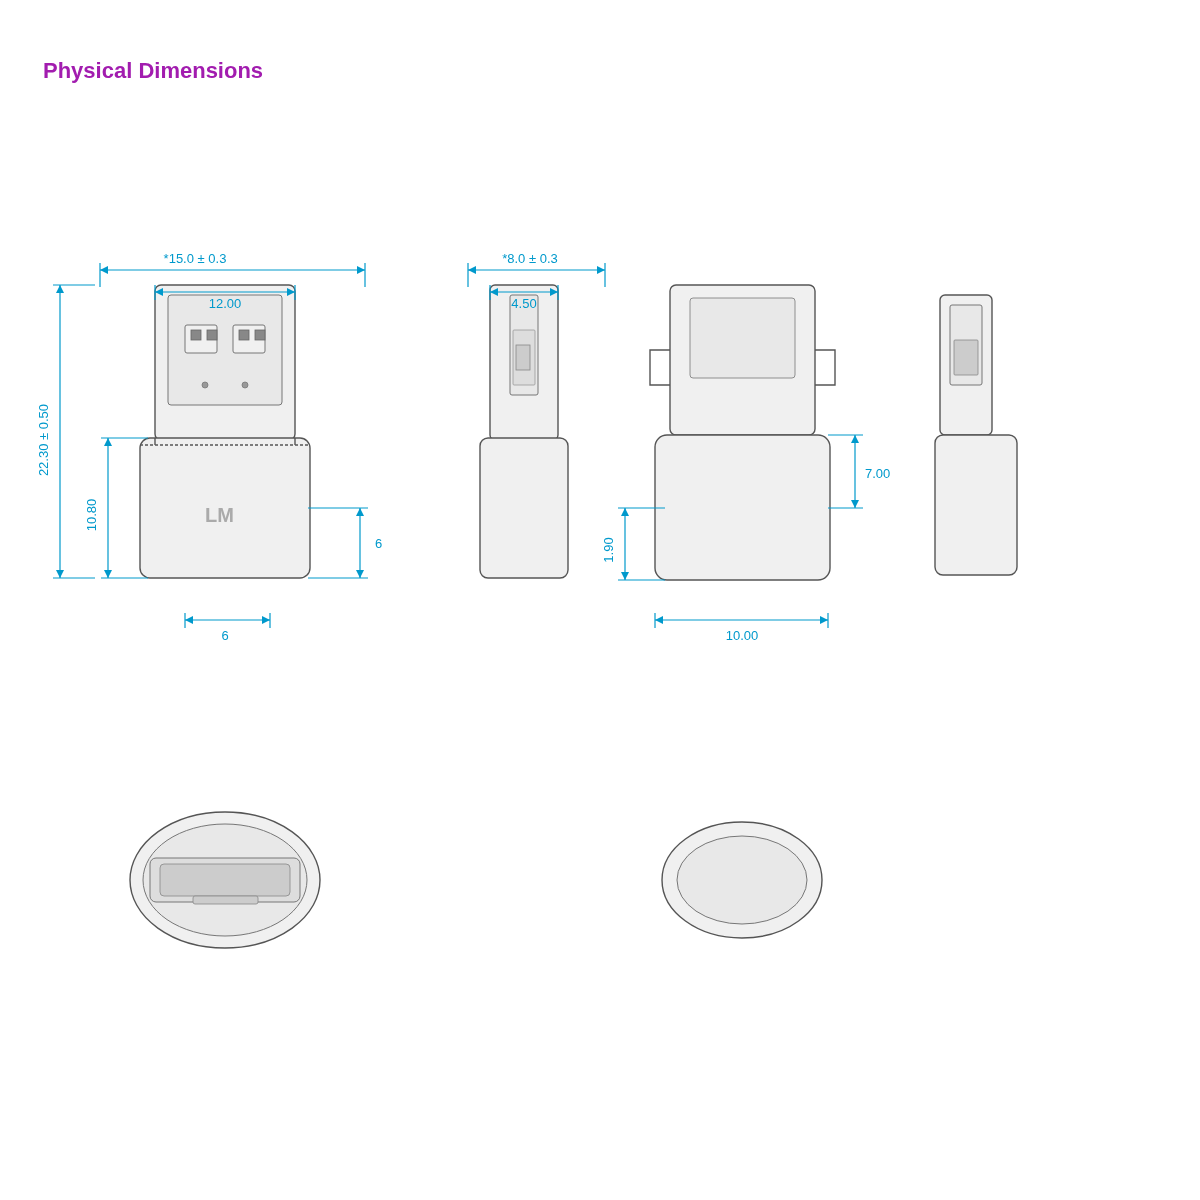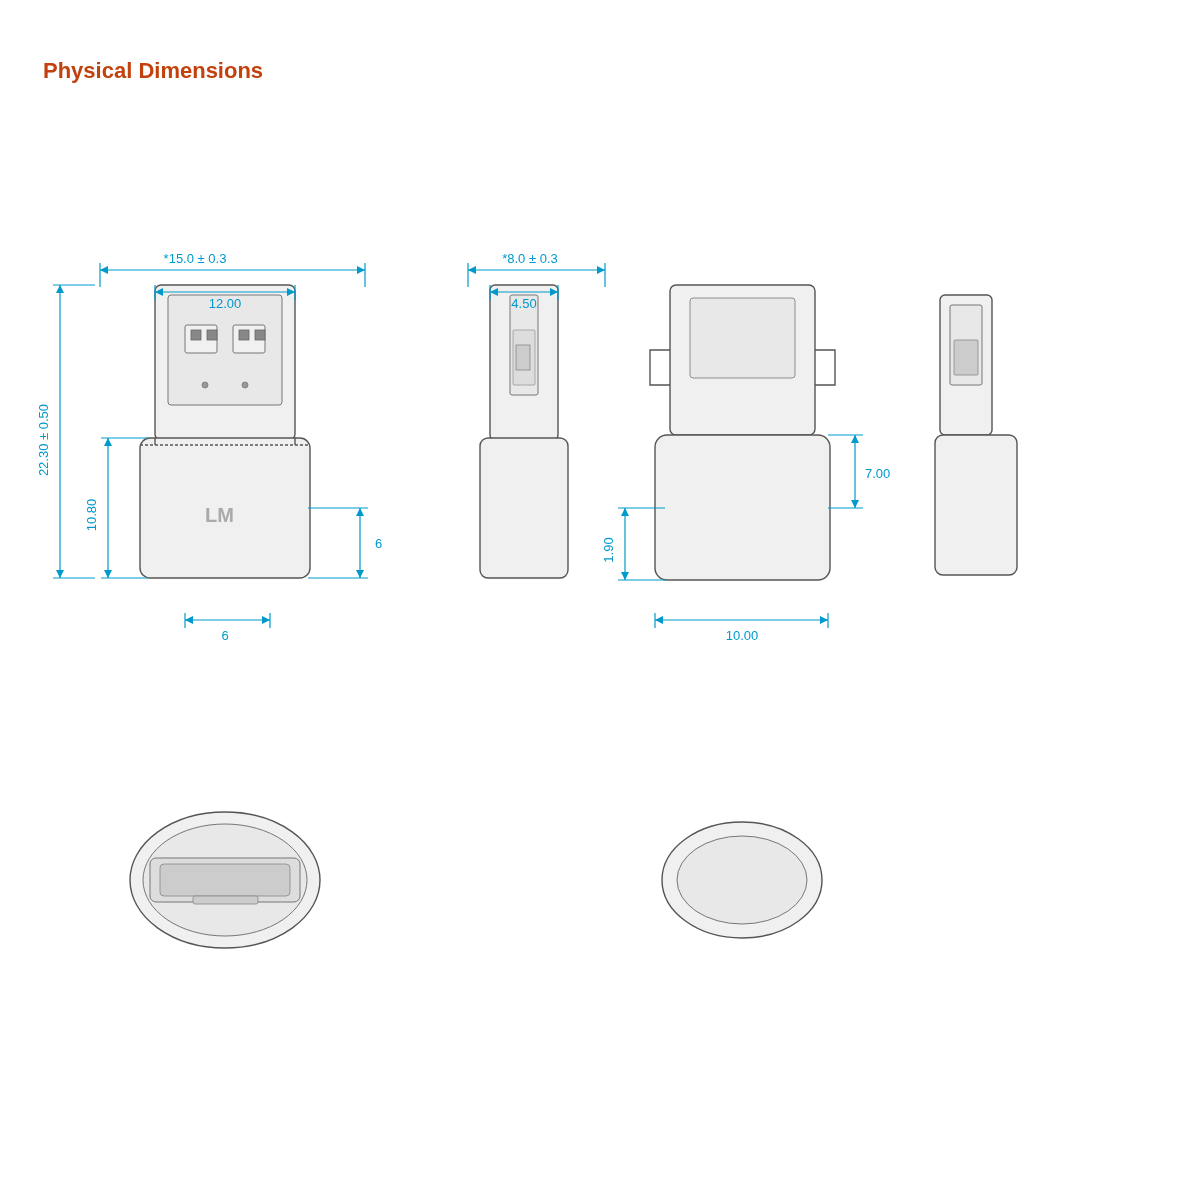--- a/index.html
+++ b/index.html
@@ -10,21 +10,21 @@
       font-family: Arial, sans-serif;
       overflow: hidden;
       position: relative;
     }
     #page-title {
       position: absolute;
       top: 58px;
       left: 43px;
       font-size: 22px;
       font-weight: bold;
-      color: #c2410c;
+      color: #a21caf;
     }
     .diagram-area {
       position: absolute;
       top: 130px;
       left: 0;
       width: 1200px;
       height: 900px;
     }
     svg {
       width: 1200px;

